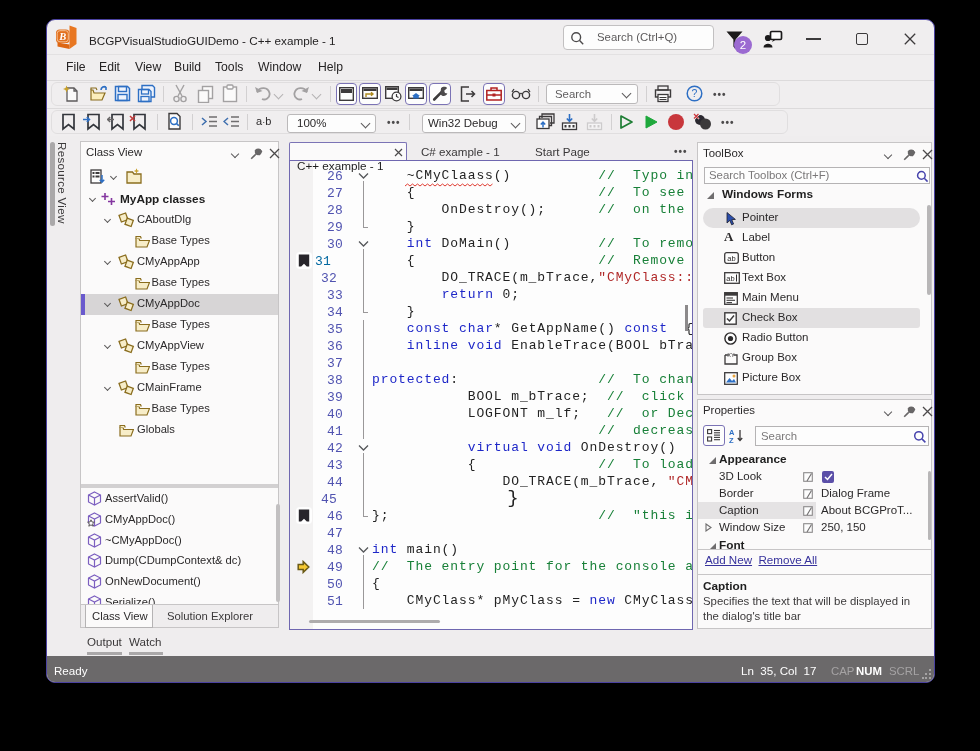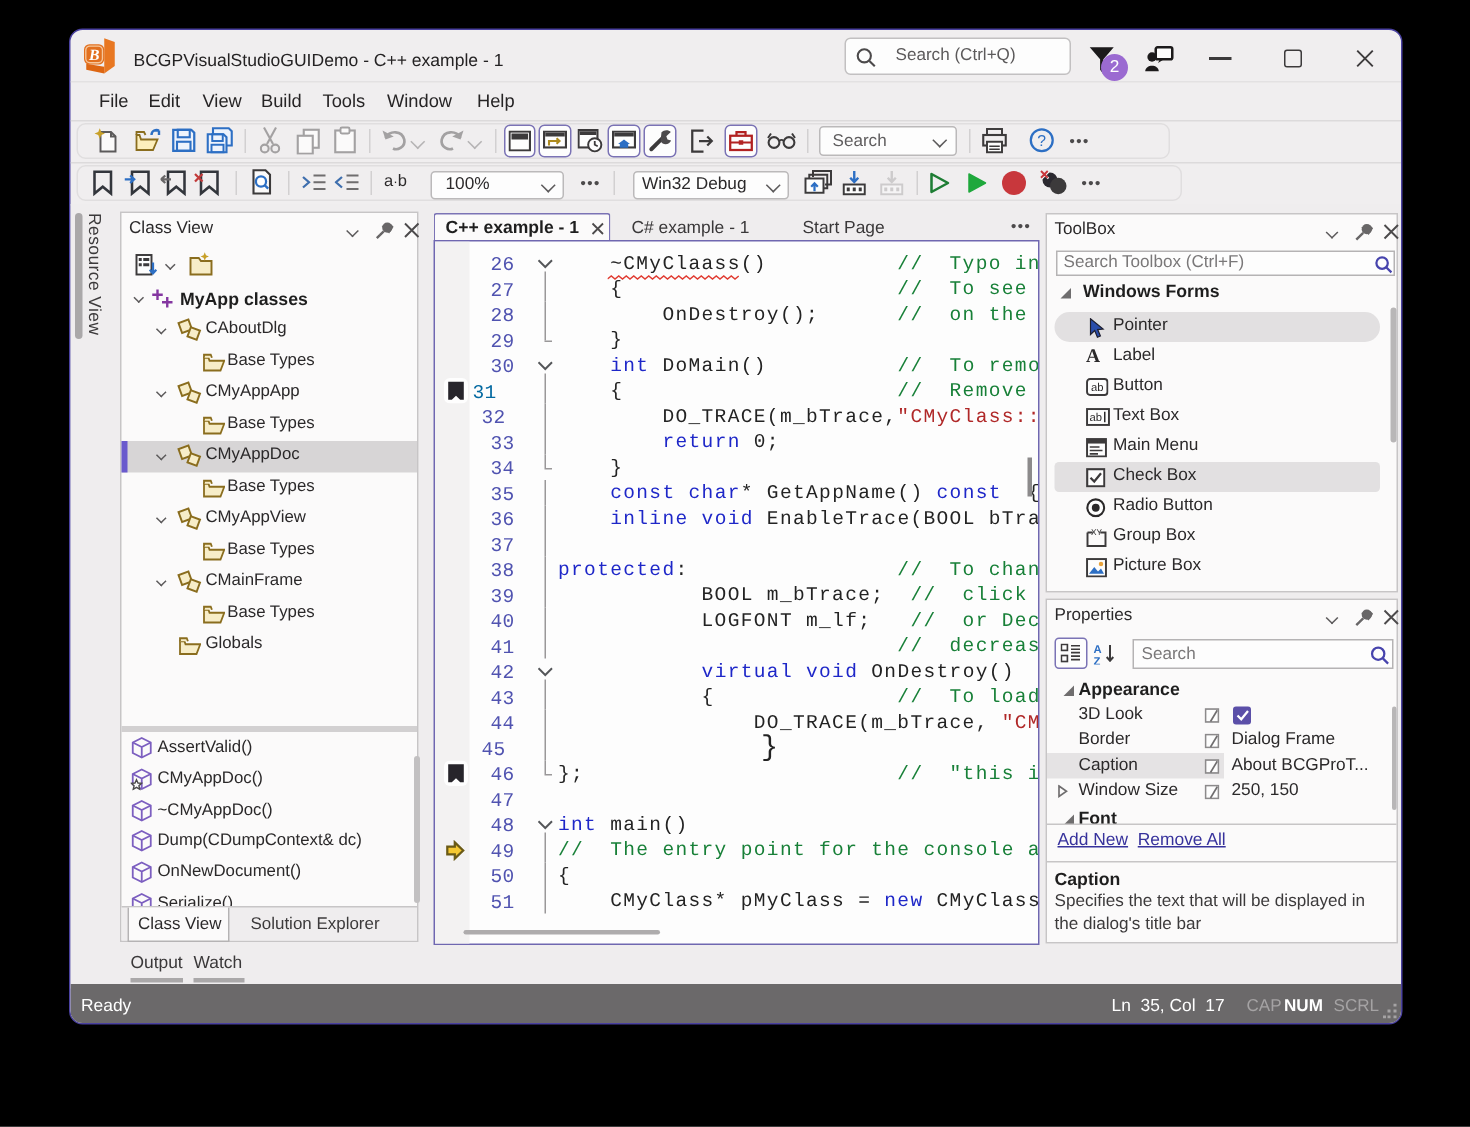--- a/index.html
+++ b/index.html
@@ -473,21 +473,21 @@
     <div class="abs" style="left:0;top:462px;width:197px;height:23px;background:#efedee;border-top:1px solid #c7c5c6">
       <div class="abs" style="left:4px;top:0;width:68px;height:23px;background:#fbfafa;border:1px solid #b5b3b4;border-top:none"></div>
       <div class="abs" style="left:11px;top:4.5px;font-size:11.3px;color:#2b292a">Class View</div>
       <div class="abs" style="left:86px;top:4.5px;font-size:11.3px;color:#3c3a3b">Solution Explorer</div>
     </div>
   </div>
 
   <div class="abs" id="editorgrp" style="left:242px;top:122px;width:404px;height:489px">
 
     <div class="abs" style="left:0;top:0;width:118px;height:18px;background:#fbfafa;border:1px solid #7b73b5;border-bottom:none;border-radius:2px 2px 0 0;z-index:3">
-      <div class="abs" style="left:7px;top:2px;font-size:11.7px;font-weight:bold;color:#1e1e1e">C++ example - 1</div>
+      <div class="abs" style="left:7px;top:16px;font-size:11.7px;font-weight:normal;color:#1e1e1e">C++ example - 1</div>
       <svg class="abs" style="left:104px;top:5px" width="9" height="9" viewBox="0 0 9 9">
           <path d="M1 1 L8 8 M8 1 L1 8" stroke="#4c4a4b" stroke-width="1.2"></path>
         </svg>
     </div>
     <div class="abs" style="left:132px;top:3px;font-size:11.6px;color:#3a3839">C# example - 1</div>
     <div class="abs" style="left:246px;top:3px;font-size:11.6px;color:#3a3839">Start Page</div>
     <div class="dots" style="left:385px;top:4px">•••</div>
 
     <div class="abs" id="editor" style="left:0;top:18px;width:404px;height:469.5px;background:#fdfdfd;border:1px solid #6f67b0;overflow:hidden">
       <div class="abs" style="left:0;top:0;width:23px;height:469px;background:#f3f2f2"></div>

